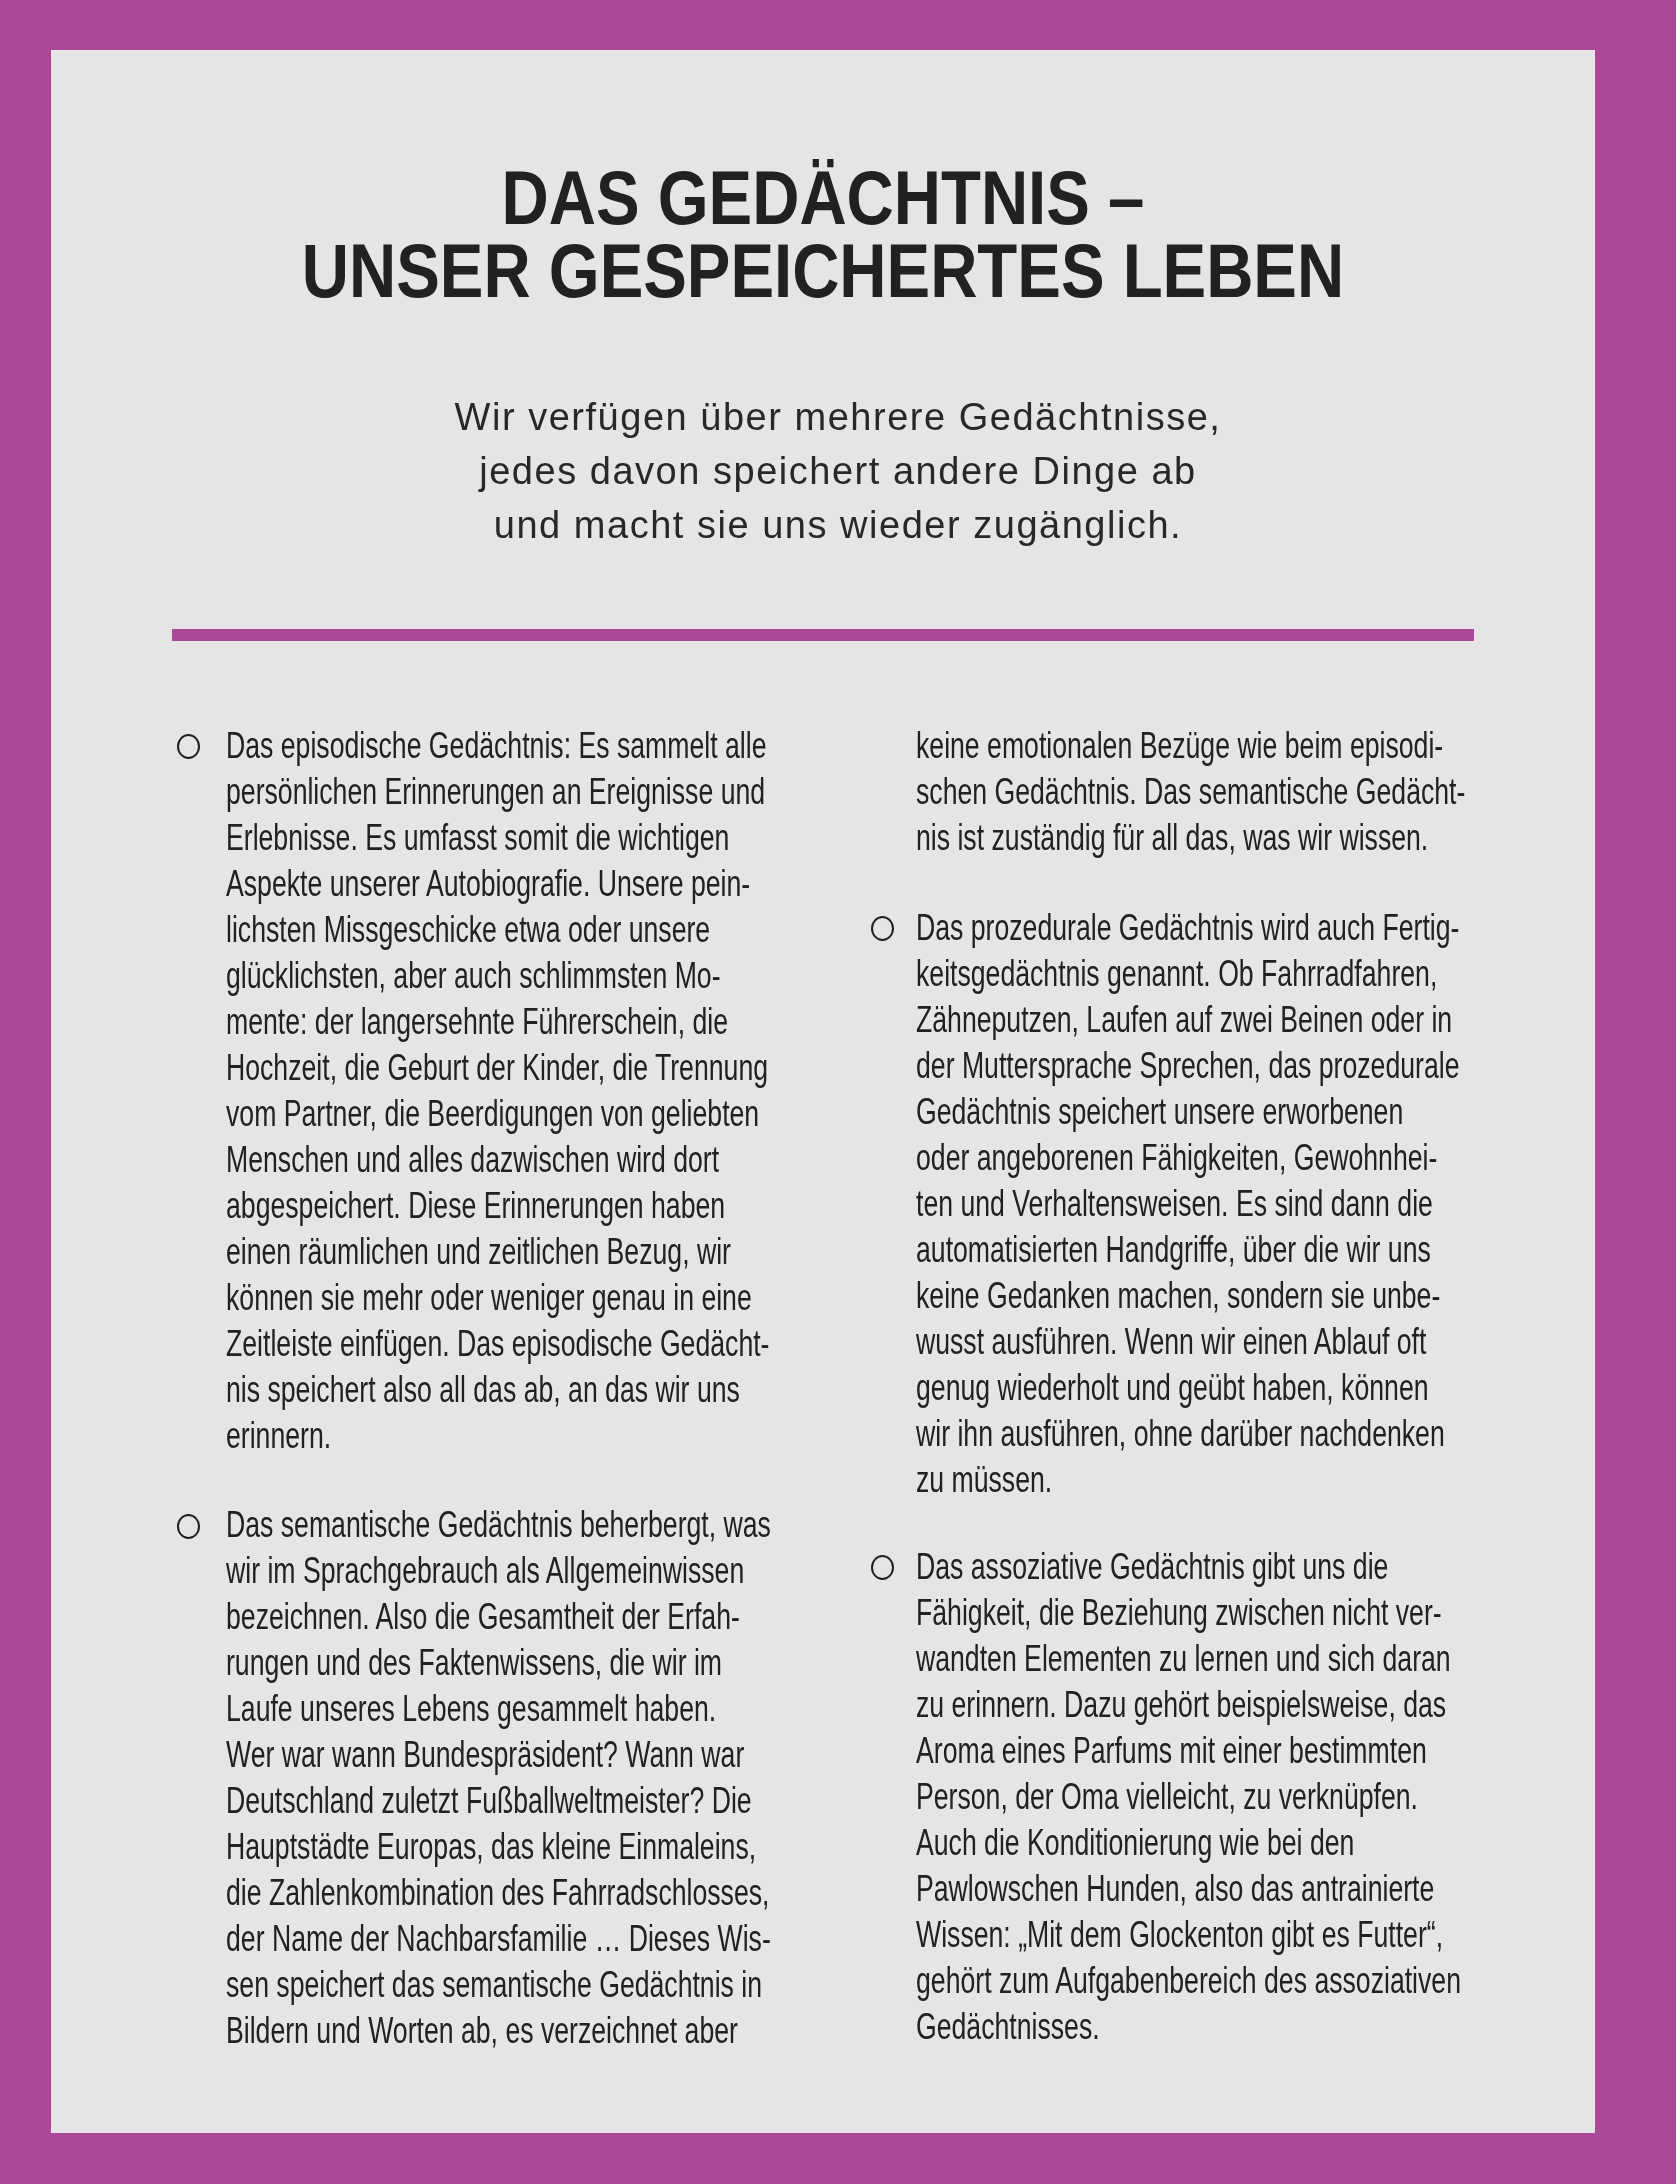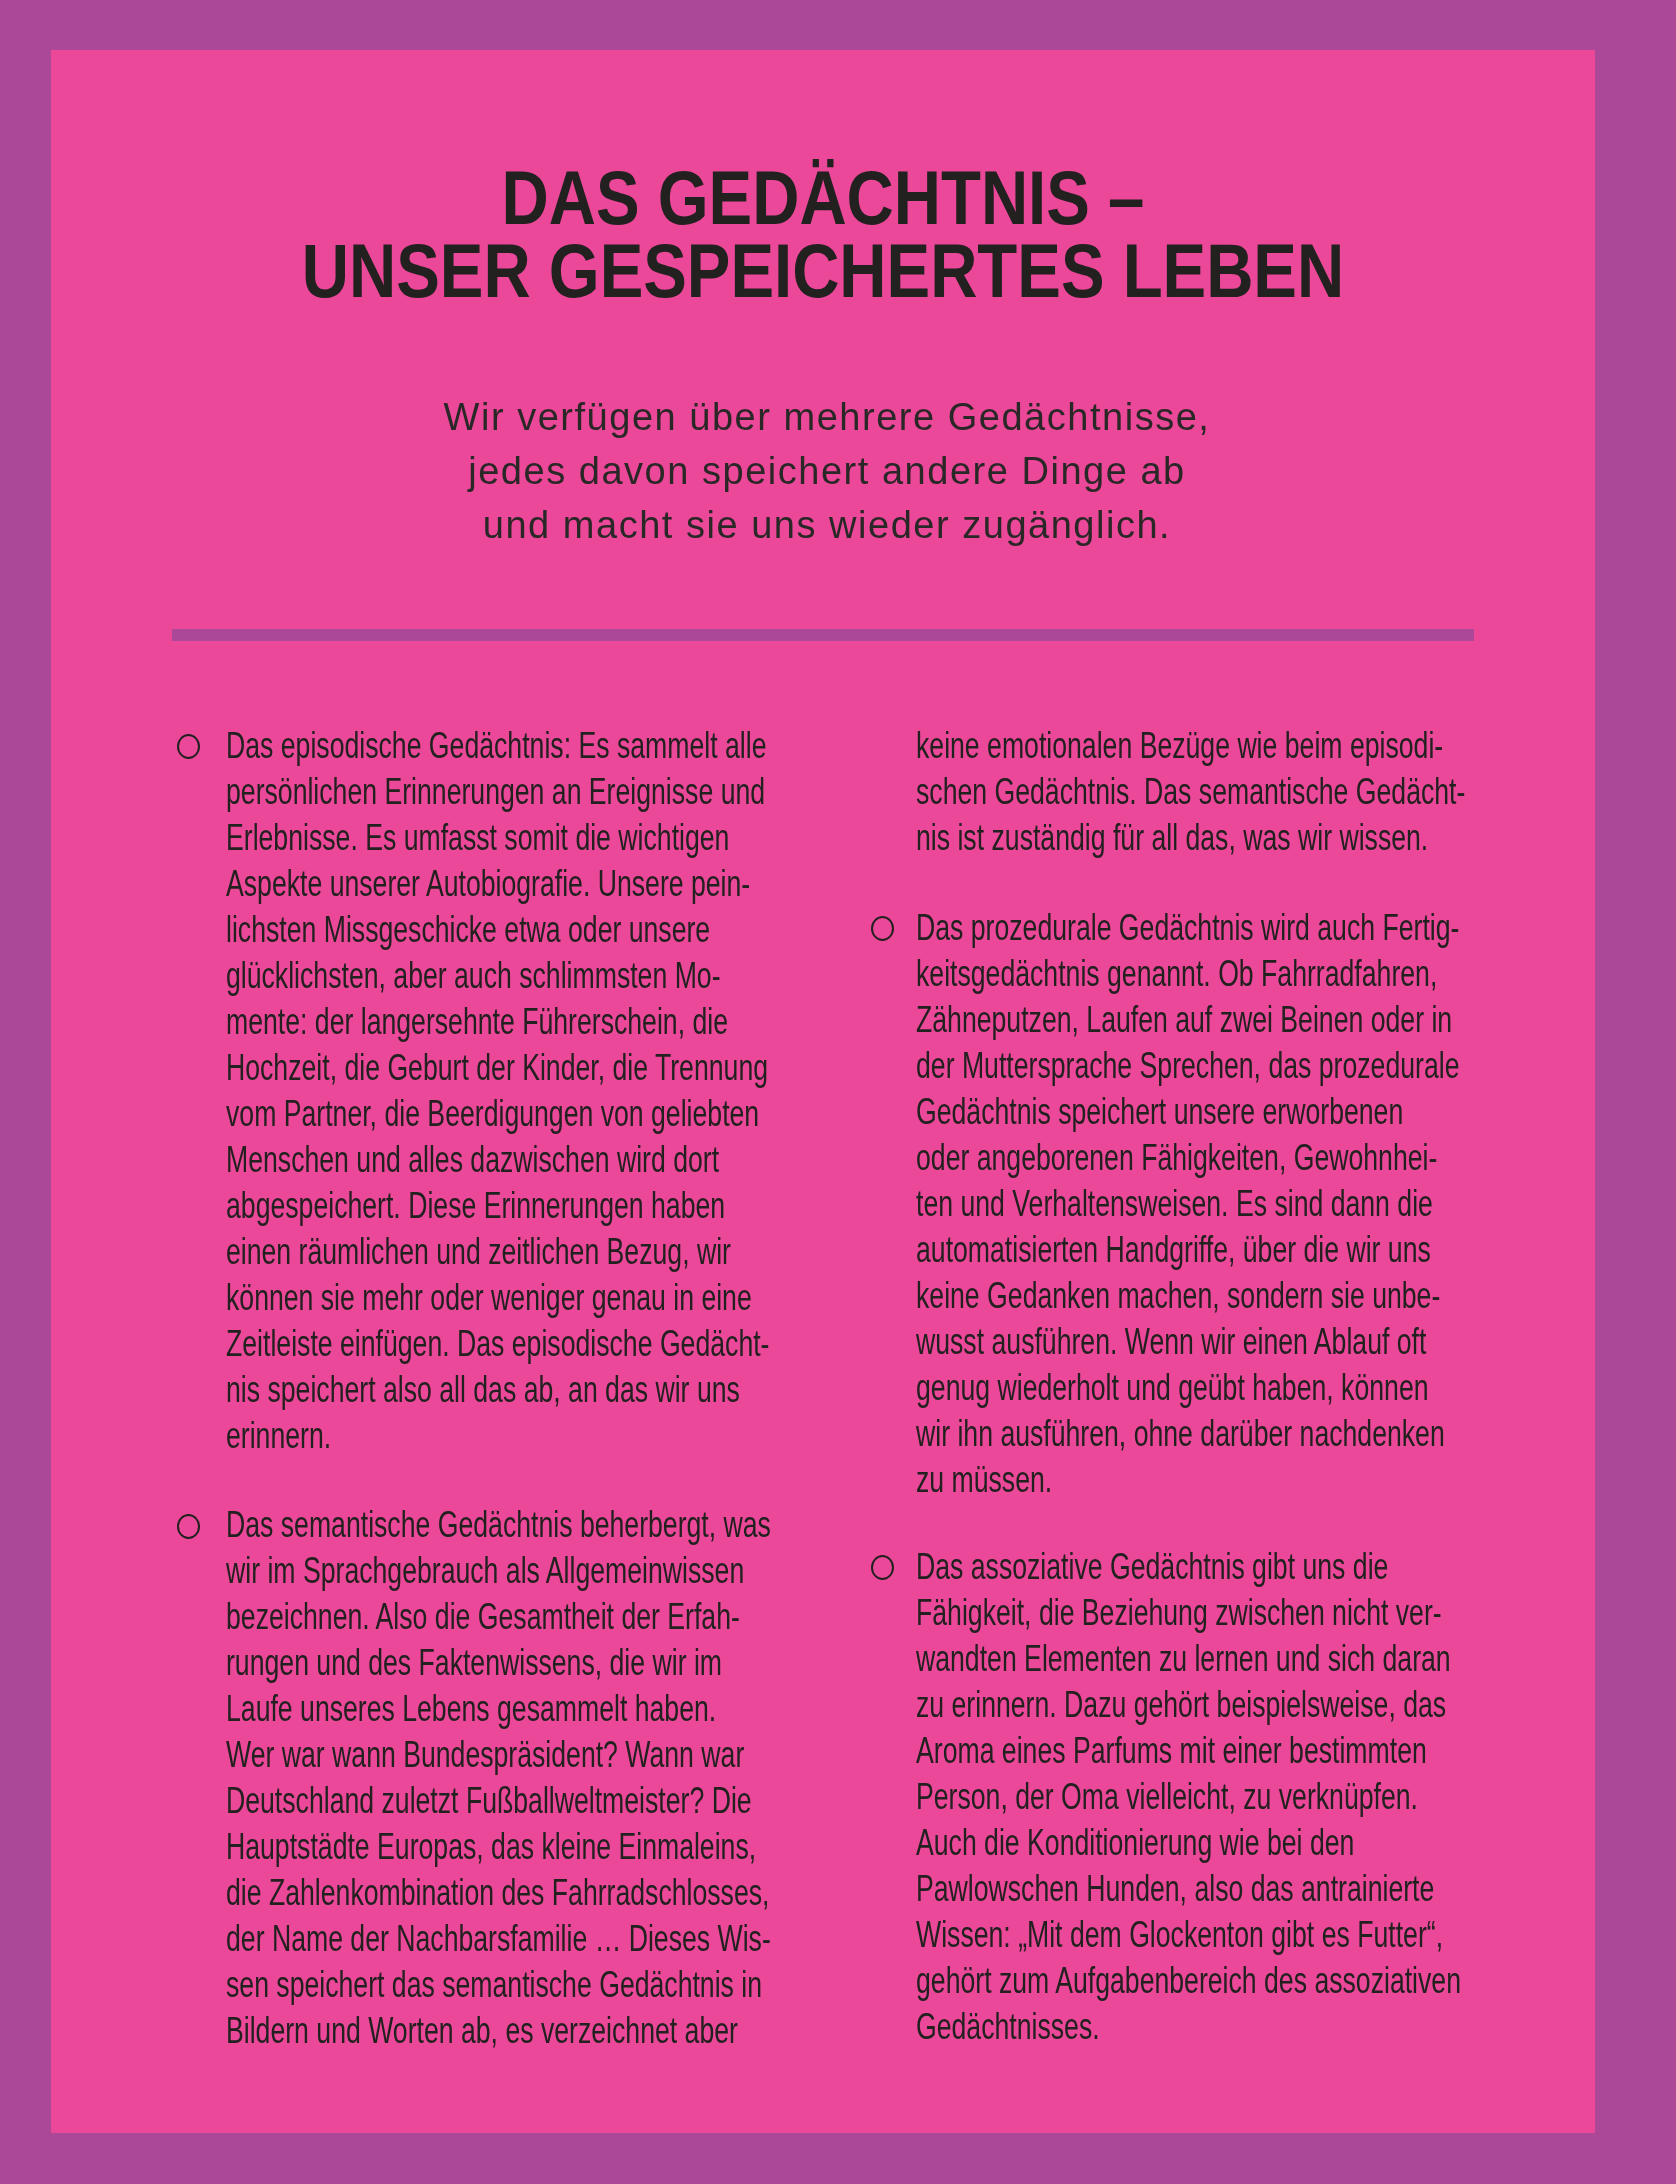--- a/index.html
+++ b/index.html
@@ -15,41 +15,41 @@
     width: 1677px;
     height: 2185px;
     background: #ac4898;
   }
   .page {
     position: absolute;
     left: 51px;
     top: 50px;
     width: 1544px;
     height: 2083px;
-    background: #ec4899;
+    background: #e5e5e5;
   }
   .title {
     position: absolute;
     left: 0;
     top: 111px;
     width: 100%;
     margin: 0;
     text-align: center;
     font-weight: 700;
     font-size: 76px;
     line-height: 73px;
     letter-spacing: 0px;
     color: #232020;
     white-space: pre-line;
     transform: scaleX(0.86);
     transform-origin: 50% 0;
   }
   .subtitle {
     position: absolute;
-    left: 4px;
+    left: 15px;
     top: 340px;
     width: 100%;
     text-align: center;
     font-weight: 400;
     font-size: 38px;
     line-height: 54px;
     letter-spacing: 0.04em;
     color: #2a2727;
     white-space: pre-line;
   }

